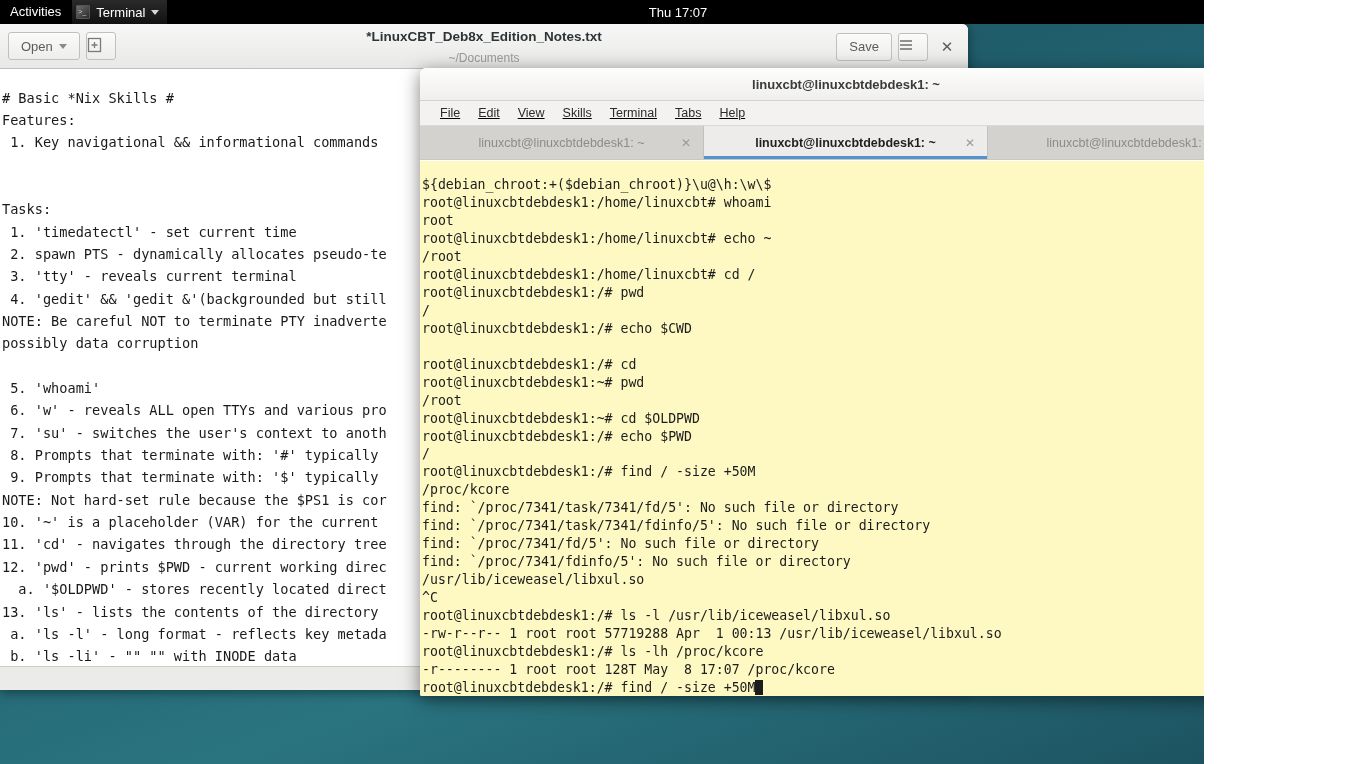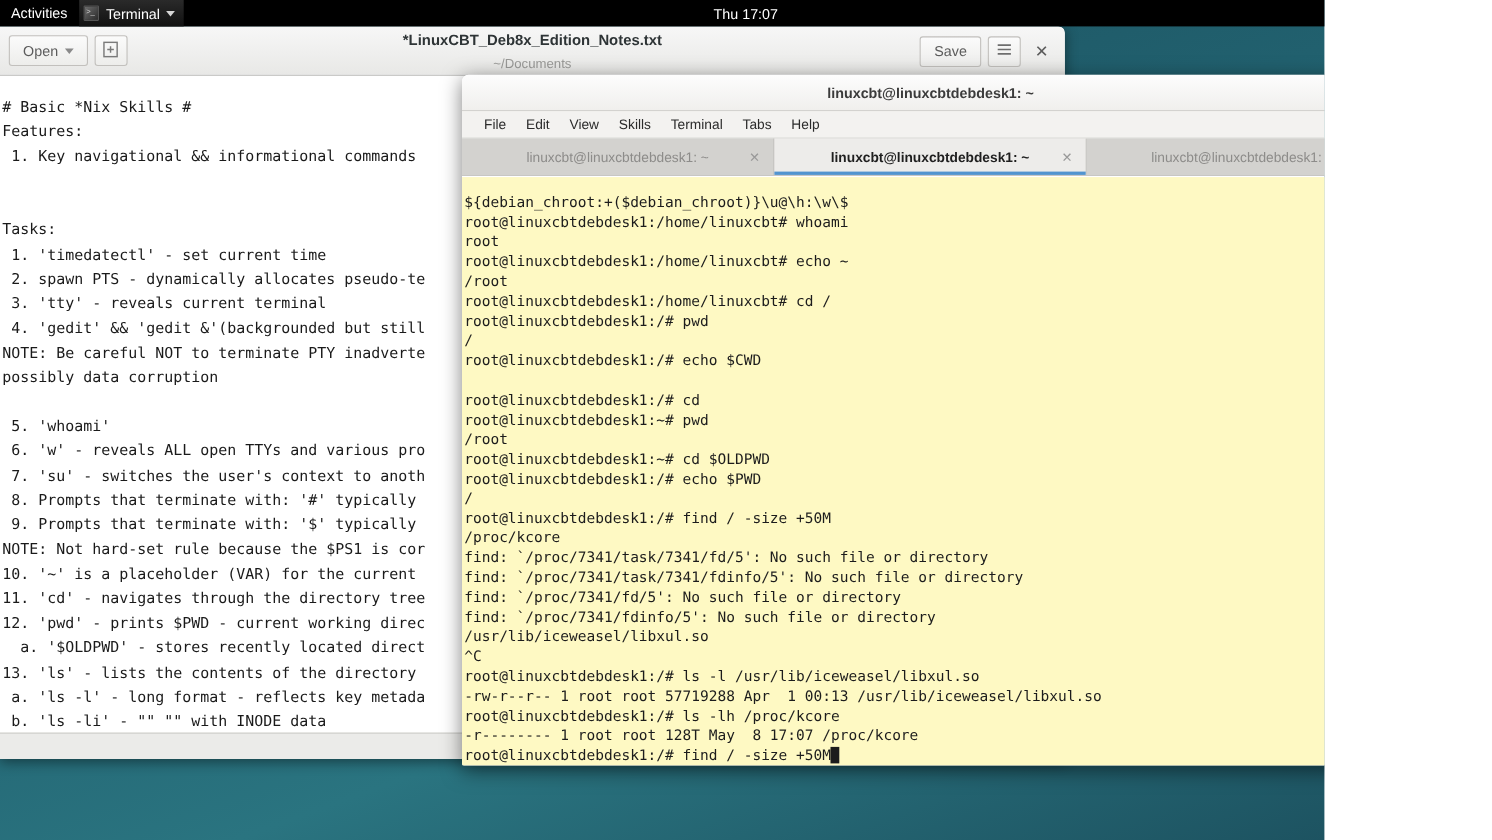--- a/index.html
+++ b/index.html
@@ -97,21 +97,21 @@
     position: absolute; right: 8px; top: 0; height: 45px;
     display: flex; align-items: center; gap: 6px;
   }
   .gbtn {
     height: 28px;
     border: 1px solid #c2c0bd;
     border-radius: 3px;
     background: linear-gradient(180deg, #fbfbfb 0%, #ededeb 100%);
     color: #5c5c5c;
     font-size: 13px;
-    display: flex; align-items: center; justify-content: center;
+    display: flex; align-items: center; 
     gap: 6px;
     padding: 0 12px;
     box-sizing: border-box;
   }
   .gbtn.icon { width: 30px; padding: 0; }
   .gbtn .dncaret {
     width: 0; height: 0;
     border-left: 4px solid transparent;
     border-right: 4px solid transparent;
     border-top: 5px solid #8a8a8a;
@@ -186,20 +186,21 @@
     display: flex; align-items: center;
     font-size: 14px; color: #4a4a4a;
   }
   #terminal .menubar {
     height: 25px;
     background: #f3f2f0;
     border-bottom: 1px solid #dad9d6;
     display: flex; align-items: center;
     padding-left: 11px;
     box-sizing: border-box;
+    text-decoration: underline;
   }
   #terminal .menubar .mitem {
     font-size: 12.5px; color: #2b2b2b;
     padding: 0 9px;
     line-height: 24px;
   }
   #terminal .tabbar {
     height: 34px;
     background: #d9d8d5;
     display: flex; align-items: stretch;

